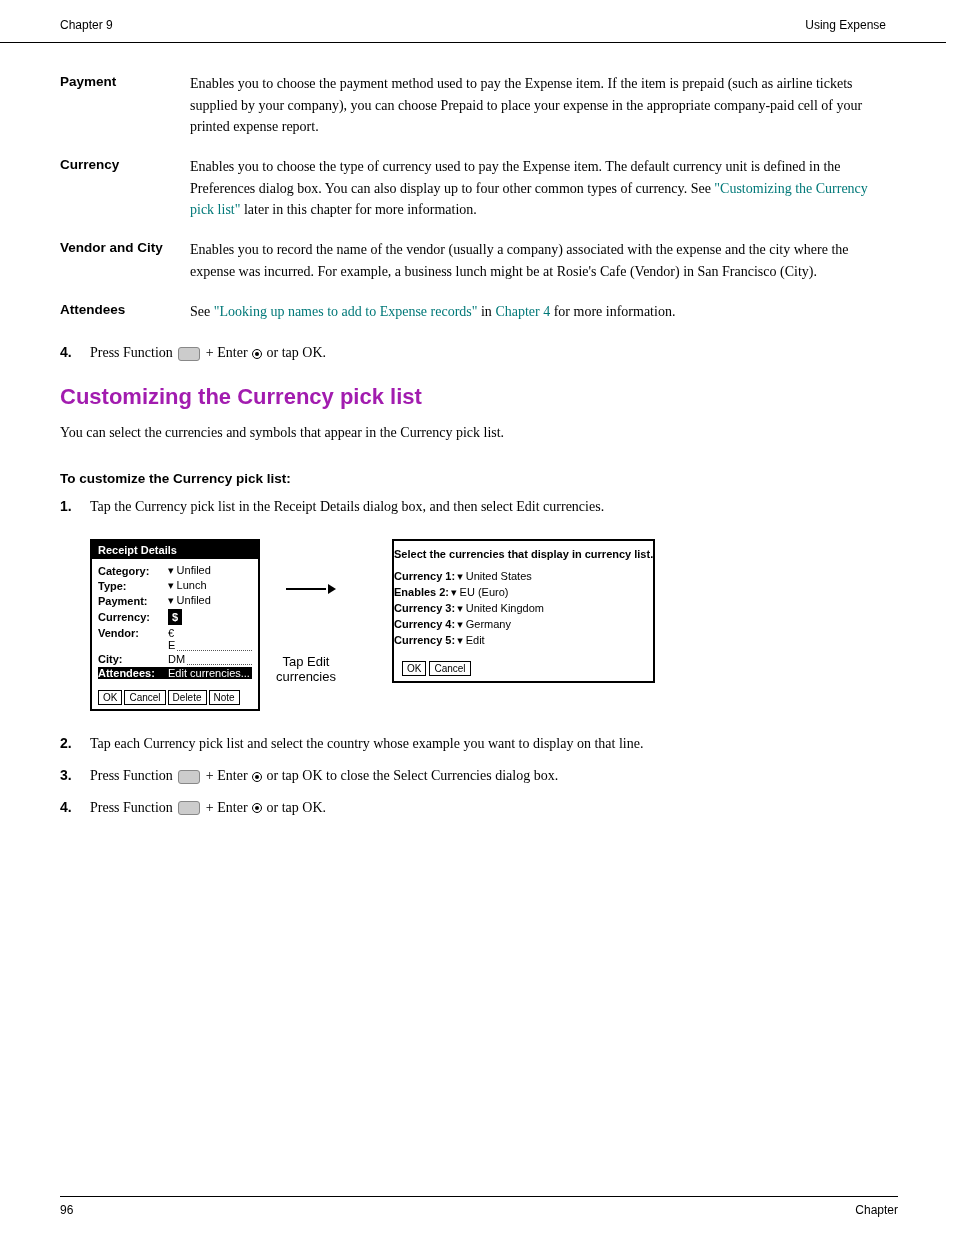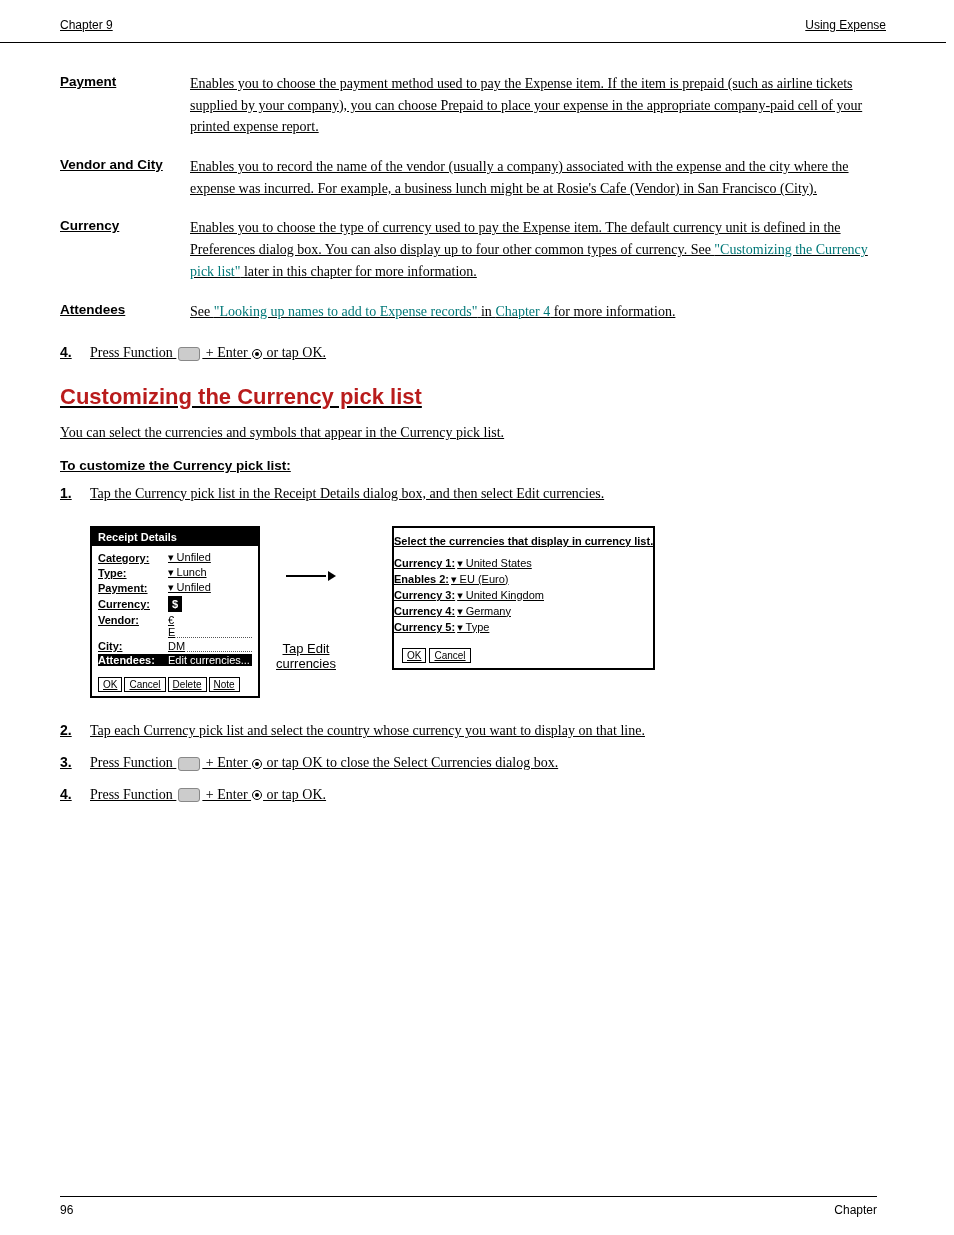--- a/index.html
+++ b/index.html
@@ -12,21 +12,20 @@
       min-height: 1235px;
       position: relative;
     }
 
     .page-container {
       width: 946px;
       min-height: 1235px;
       background: #fff;
       padding: 0;
       position: relative;
-      text-decoration: underline;
     }
 
     
     .page-header {
       display: flex;
       justify-content: space-between;
       align-items: center;
       padding: 18px 60px 10px 60px;
       border-bottom: 1px solid #000;
       font-size: 12px;
@@ -76,32 +75,32 @@
       font-family: Arial, Helvetica, sans-serif;
       min-width: 30px;
       flex-shrink: 0;
     }
     .step-text {
       flex: 1;
     }
 
     
     .section-heading {
-      color: #b91c1c;
+      color: #a21caf;
       font-size: 22px;
       font-family: Arial, Helvetica, sans-serif;
       font-weight: bold;
       margin: 20px 0 12px 0;
       border-bottom: none;
     }
 
     .section-intro {
       font-size: 14px;
       line-height: 1.55;
-      margin-bottom: 14px;
+      margin-bottom: 27px;
     }
 
     
     .proc-heading {
       font-family: Arial, Helvetica, sans-serif;
       font-weight: bold;
       font-size: 13.5px;
       margin-bottom: 10px;
       margin-top: 8px;
     }
@@ -289,21 +288,21 @@
     .highlighted {
       background: #000;
       color: #fff;
     }
 
     
     .page-footer {
       position: absolute;
       bottom: 18px;
       left: 60px;
-      right: 69px;
+      right: 48px;
       border-top: 1px solid #000;
       display: flex;
       justify-content: space-between;
       padding-top: 6px;
       font-size: 12px;
       font-family: Arial, sans-serif;
     }
 
     .currency-field-box {
       border: 2px solid #000;
@@ -331,30 +330,30 @@
     <div class="def-list">
 
       <div class="def-item">
         <div class="def-term">Payment</div>
         <div class="def-desc">
           Enables you to choose the payment method used to pay the Expense item. If the item is prepaid (such as airline tickets supplied by your company), you can choose Prepaid to place your expense in the appropriate company-paid cell of your printed expense report.
         </div>
       </div>
 
       <div class="def-item">
+        <div class="def-term">Currency</div>
+        <div class="def-desc">
+          Enables you to choose the type of currency used to pay the Expense item. The default currency unit is defined in the Preferences dialog box. You can also display up to four other common types of currency. See <a class="link-teal">"Customizing the Currency pick list"</a> later in this chapter for more information.
+        </div>
+      </div>
+
+      <div class="def-item">
         <div class="def-term">Vendor and City</div>
         <div class="def-desc">
           Enables you to record the name of the vendor (usually a company) associated with the expense and the city where the expense was incurred. For example, a business lunch might be at Rosie's Cafe (Vendor) in San Francisco (City).
-        </div>
-      </div>
-
-      <div class="def-item">
-        <div class="def-term">Currency</div>
-        <div class="def-desc">
-          Enables you to choose the type of currency used to pay the Expense item. The default currency unit is defined in the Preferences dialog box. You can also display up to four other common types of currency. See <a class="link-teal">"Customizing the Currency pick list"</a> later in this chapter for more information.
         </div>
       </div>
 
       <div class="def-item">
         <div class="def-term">Attendees</div>
         <div class="def-desc">
           See <a class="link-teal">"Looking up names to add to Expense records"</a> in <a class="link-teal">Chapter 4</a> for more information.
         </div>
       </div>
 
@@ -448,35 +447,35 @@
           <div class="curr-row">
             <span class="curr-label-bold">Currency 3:</span>
             <span>▾ United Kingdom</span>
           </div>
           <div class="curr-row">
             <span class="curr-label-bold">Currency 4:</span>
             <span>▾ Germany</span>
           </div>
           <div class="curr-row">
             <span class="curr-label-bold">Currency 5:</span>
-            <span>▾ Type</span>
+            <span>▾ Edit</span>
           </div>
         </div>
         <div class="curr-buttons">
           <button class="dialog-btn">OK</button>
           <button class="dialog-btn">Cancel</button>
         </div>
       </div>
 
     </div>
 
     <div class="step-item" style="margin-bottom:10px;">
       <span class="step-num">2.</span>
       <span class="step-text">
-        Tap each Currency pick list and select the country whose currency you want to display on that line.
+        Tap each Currency pick list and select the country whose example you want to display on that line.
       </span>
     </div>
 
     <div class="step-item" style="margin-bottom:10px;">
       <span class="step-num">3.</span>
       <span class="step-text">
         Press Function <span class="fn-btn"></span> + Enter <span class="radio-circle"></span> or tap OK to close the Select Currencies dialog box.
       </span>
     </div>
 

